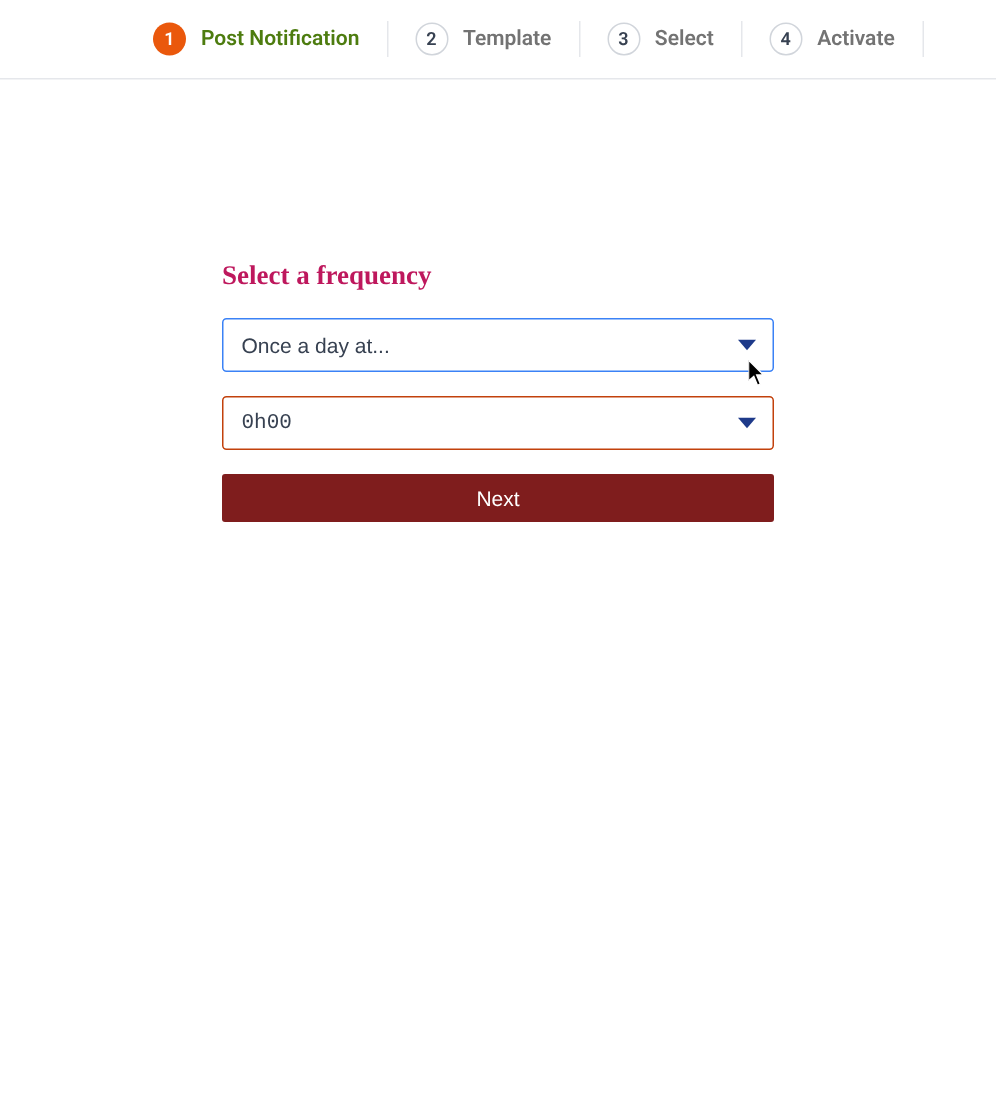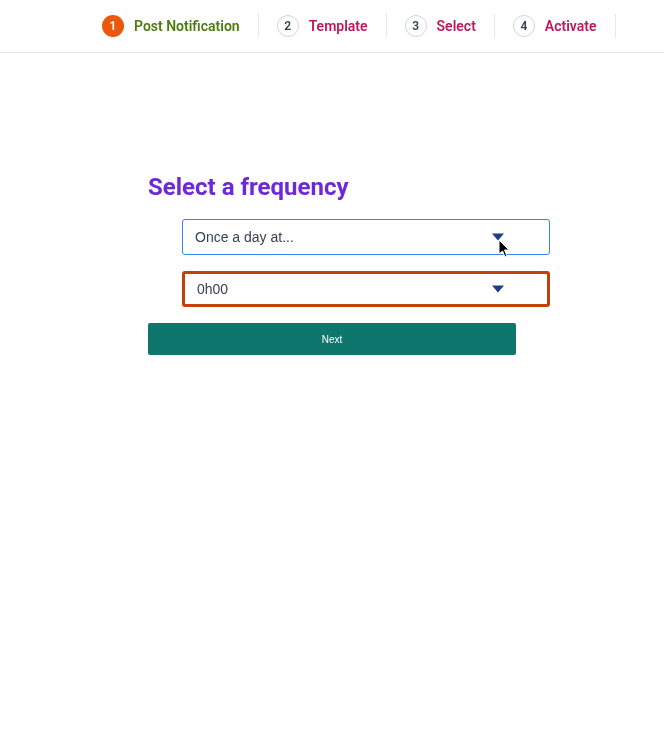--- a/index.html
+++ b/index.html
@@ -45,76 +45,77 @@
       background: #ffffff;
     }
     .step.active .step-number {
       background: #ea580c;
       color: #ffffff;
       border: none;
     }
     .step-label {
       font-size: 14px;
       font-weight: 600;
-      color: #be185d;
+      color: #737373;
     }
     .step.active .step-label {
       color: #4d7c0f;
     }
     .main {
       padding: 120px 148px 0 148px;
     }
     .heading {
-      font-size: 24px;
+      font-size: 18px;
       font-weight: 700;
-      color: #6d28d9;
+      color: #be185d;
       margin-bottom: 18px;
+      font-family: Liberation Serif, serif;
     }
     .select-wrap {
       position: relative;
       margin-bottom: 16px;
     }
     .select {
       width: 100%;
       height: 36px;
       border: 1px solid #3b82f6;
       border-radius: 3px;
       background: #ffffff;
       padding: 0 36px 0 12px;
       font-size: 14px;
       color: #374151;
       text-align: left;
       cursor: pointer;
       display: flex;
       align-items: center;
-      margin-left: 34px;
     }
     .select.secondary {
-      border: 3px solid #c2410c;
+      border: 1px solid #c2410c;
+      font-family: Liberation Mono, monospace;
     }
     .caret {
       position: absolute;
       right: 12px;
       top: 50%;
       transform: translateY(-50%);
       width: 0;
       height: 0;
       border-left: 6px solid transparent;
       border-right: 6px solid transparent;
       border-top: 7px solid #1e3a8a;
       pointer-events: none;
     }
     .next-btn {
       width: 100%;
       height: 32px;
-      background: #0f766e;
+      background: #7f1d1d;
       color: #ffffff;
       border: none;
       border-radius: 2px;
-      font-size: 10px;
+      font-size: 14px;
       font-weight: 500;
       cursor: pointer;
     }
     .cursor {
       position: absolute;
       left: 499px;
       top: 240px;
       pointer-events: none;
       z-index: 1000;
     }

